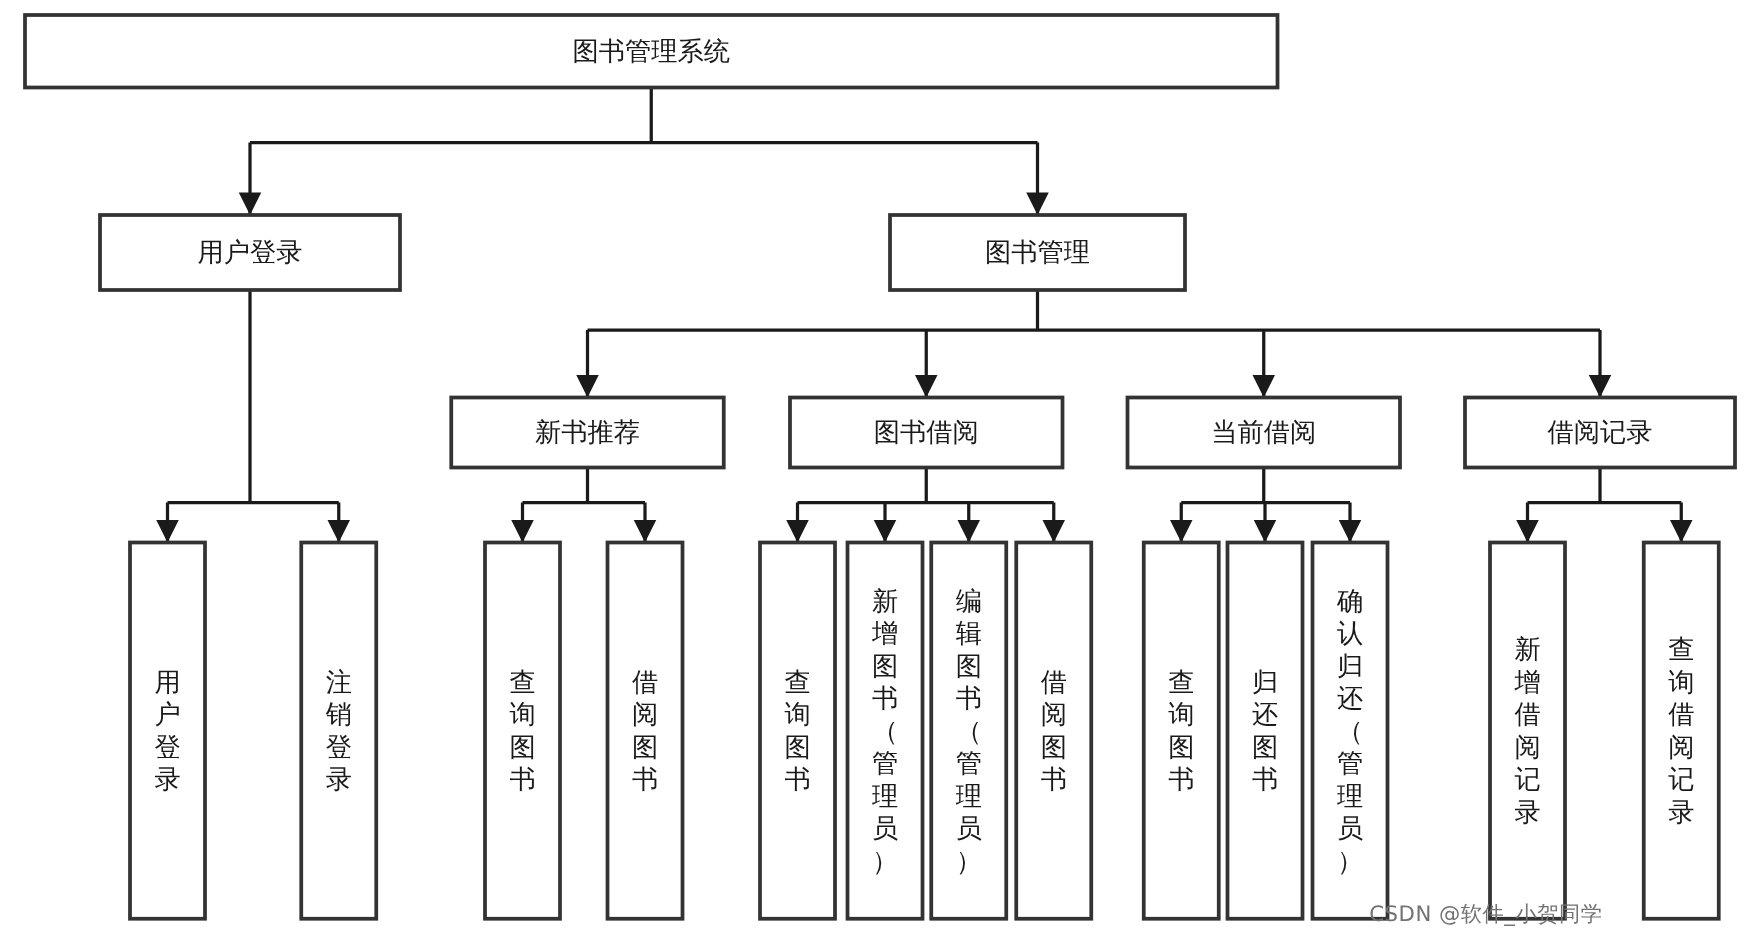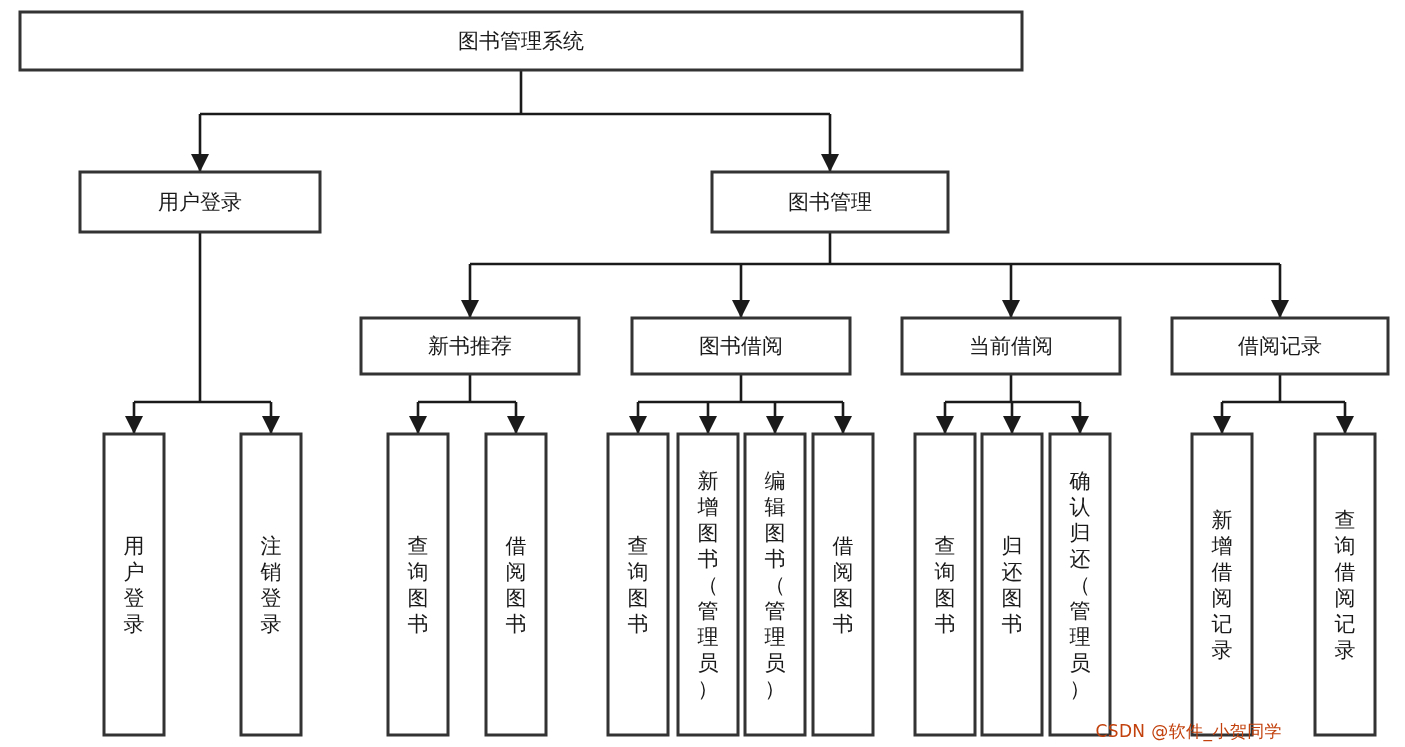--- a/index.html
+++ b/index.html
@@ -54,21 +54,21 @@
   .arrow-head {
     fill: #1a1a1a;
     stroke: none;
   }
   .watermark-text {
     position: absolute;
     right: 8px;
     bottom: 4px;
     font-family: "DejaVu Sans", "Liberation Sans", sans-serif;
     font-size: 17px;
-    color: #c2410c;
+    color: #737373;
     letter-spacing: 0.4px;
     white-space: nowrap;
     user-select: none;
   }
 </style>
 </head>
 <body>
 
 <div id="diagram-root">
 

